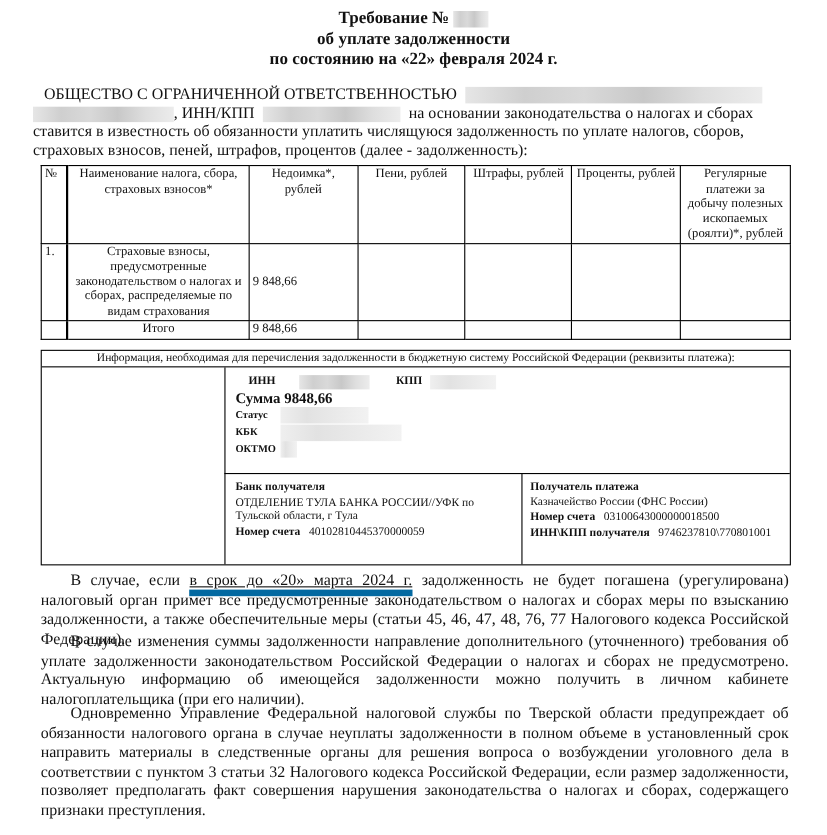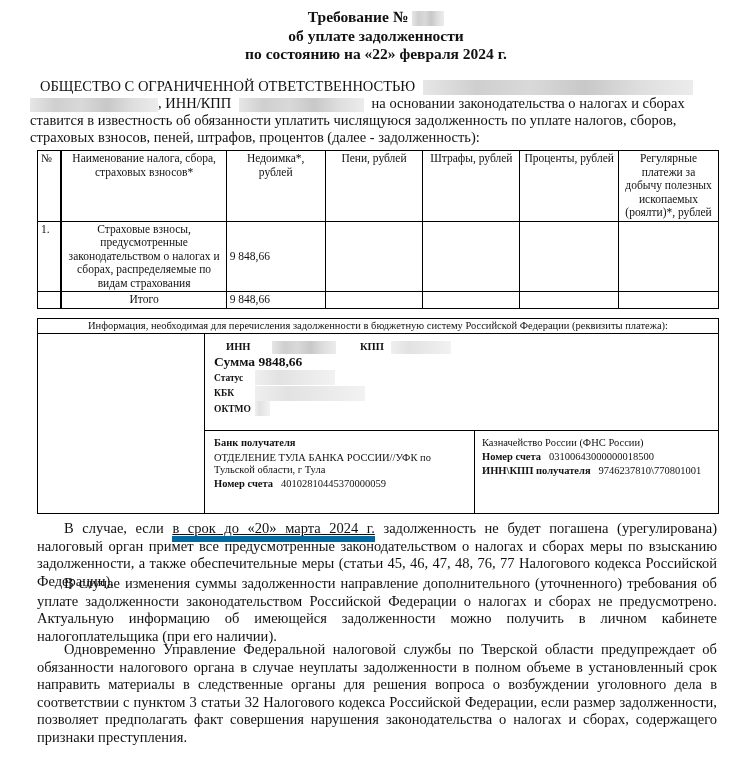--- a/index.html
+++ b/index.html
@@ -109,20 +109,21 @@
   <div class="abs sm" style="left:176px;top:117px;width:250px;">
     <div class="lbl">Банк получателя</div>
     <div style="line-height:12px;margin-top:2px;">ОТДЕЛЕНИЕ ТУЛА БАНКА РОССИИ//УФК по Тульской области, г Тула</div>
     <div style="margin-top:1px;">
       <span class="lbl">Номер счета</span>&nbsp;&nbsp;
       <span>40102810445370000059</span>
     </div>
   </div>
 
   <div class="abs sm" style="left:444px;top:117px;width:236px;">
+    <div class="lbl">Получатель платежа</div>
     <div>Казначейство России (ФНС России)</div>
     <div>
       <span class="lbl">Номер счета</span>&nbsp;&nbsp;
       <span>03100643000000018500</span>
     </div>
     <div>
       <span class="lbl">ИНН\КПП получателя</span>&nbsp;&nbsp;
       <span>9746237810\770801001</span>
     </div>
   </div>

